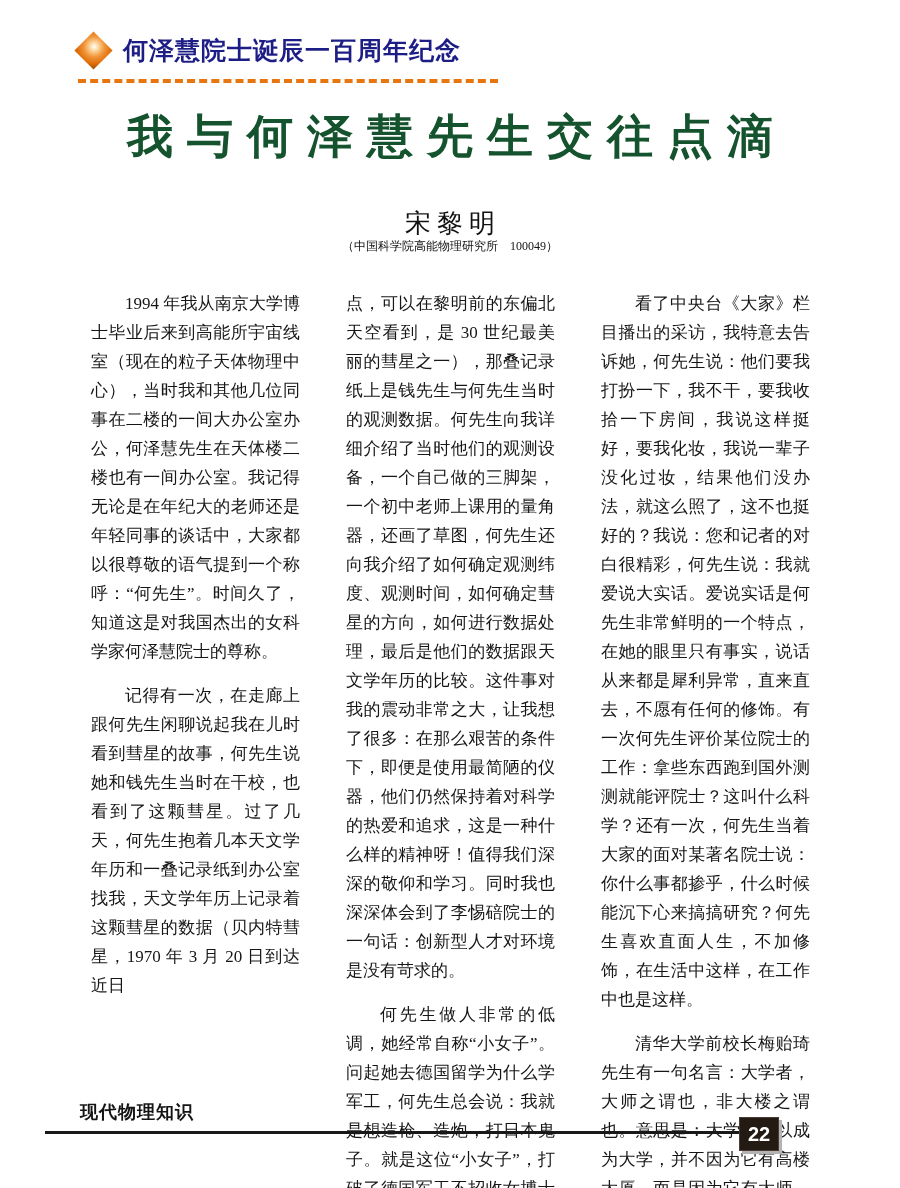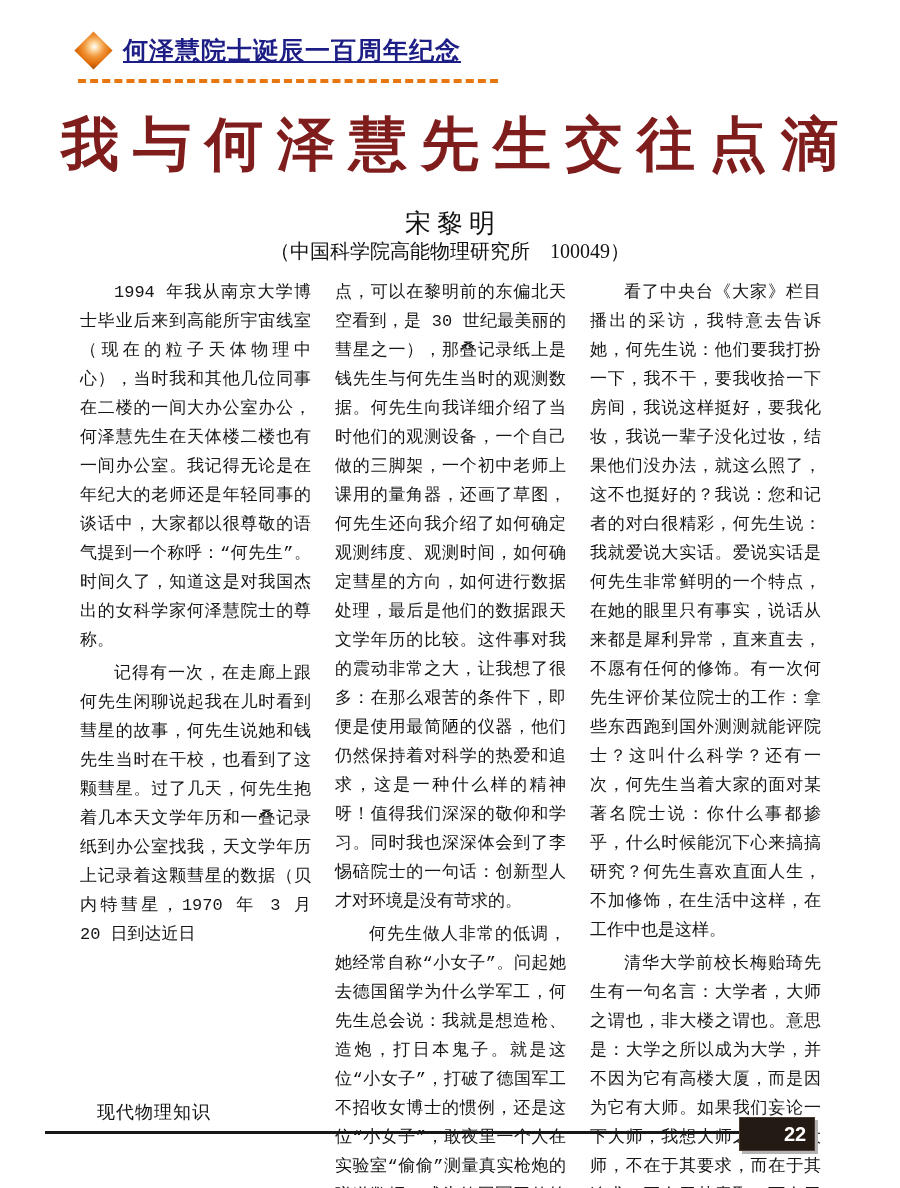--- a/index.html
+++ b/index.html
@@ -13,65 +13,65 @@
   .header-row {
     display:flex; align-items:center; gap:16px;
     padding-bottom:12px; border-bottom:4px dashed #e8760e;
   }
   .diamond {
     width:27px; height:27px; flex:none; transform:rotate(45deg); margin-left:2px;
     background:radial-gradient(circle at 42% 38%, #ffffff 0%, #fcd79f 18%, #f1953a 45%, #e06c08 75%, #9c4a05 100%);
   }
   .series-label {
     font-family:"Liberation Sans", sans-serif; font-weight:bold;
-    font-size:25px; color:#1d1d86; letter-spacing:1px; white-space:nowrap;text-decoration:underline;
+    font-size:25px; color:#1d1d86; letter-spacing:1px; white-space:nowrap;
   }
 
   
   .article-title {
     position:absolute; top:106px; left:0; width:100%; text-align:center;
-    font-weight:bold; font-size:58px; color:#7f1d1d; letter-spacing:14px;
+    font-weight:bold; font-size:46px; color:#14532d; letter-spacing:14px;
     text-indent:14px;
   }
   .author {
     position:absolute; top:206px; left:0; width:100%; text-align:center;
     font-size:26px; letter-spacing:6px; text-indent:6px; color:#111;
   }
   .affiliation {
     position:absolute; top:238px; left:0; width:100%; text-align:center;
-    font-size:20px; color:#111;
+    font-size:12px; color:#111;
   }
 
   
   .columns {
     position:absolute; left:76px; top:274px; width:748px;
     display:flex; gap:16px;
   }
   .column {
     width:239px; flex:none; font-size:17px; line-height:29px;
     text-align:justify; color:#161616;
   }
-  .column p { margin:4px;font-family:Liberation Mono, monospace; }
+  .column p { margin:15px; }
   .column p.indent { text-indent:2em; }
 
   
   .footer-journal {
     position:absolute; left:80px; top:1100px;
-    font-family:"Liberation Sans", sans-serif; font-weight:normal;
-    font-size:18px; color:#141414; letter-spacing:1px;margin-left:17px;
+    font-family:"Liberation Sans", sans-serif; font-weight:bold;
+    font-size:18px; color:#141414; letter-spacing:1px;
   }
   .footer-line {
     position:absolute; left:45px; top:1131px; width:702px; height:3px; background:#181818;
   }
   .page-badge {
     position:absolute; left:739px; top:1117px; width:38px; height:32px;
     background:#241a14; color:#ffffff; border:1px solid #4a3c33;
     box-shadow:3px 3px 0 #b3b3b3;
     font-family:"Liberation Sans", sans-serif; font-size:20px; font-weight:bold;
-    display:flex; align-items:center; justify-content:center;padding-left:36px;
+    display:flex; align-items:center; justify-content:center;
   }
 </style>
 </head>
 <body>
 
 <div class="page">
 
   <div class="header-band">
     <div class="header-row">
       <div class="diamond"></div>

